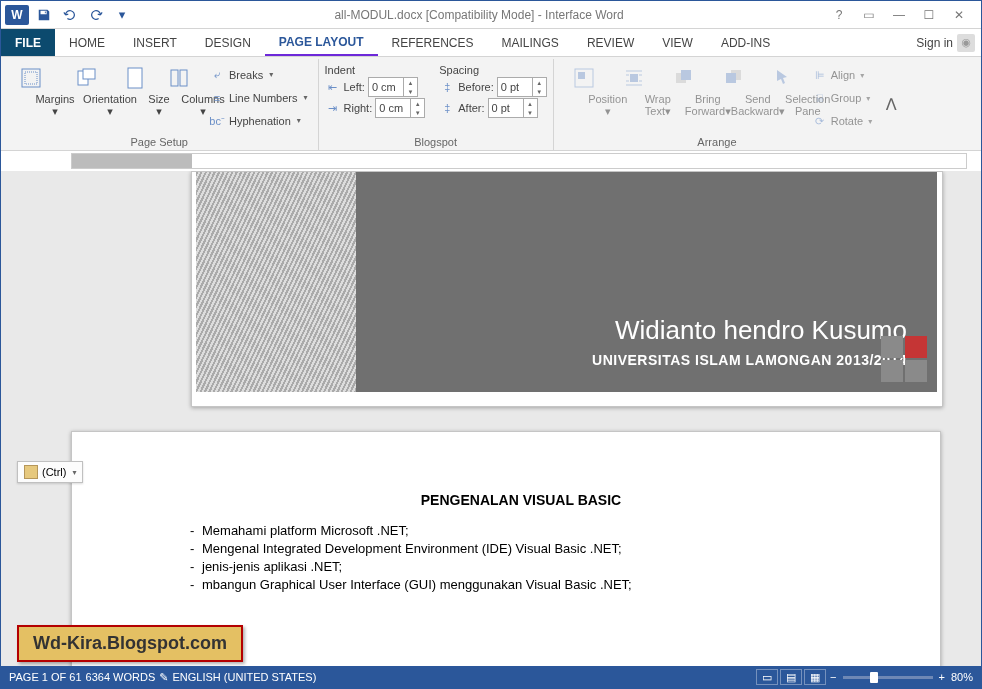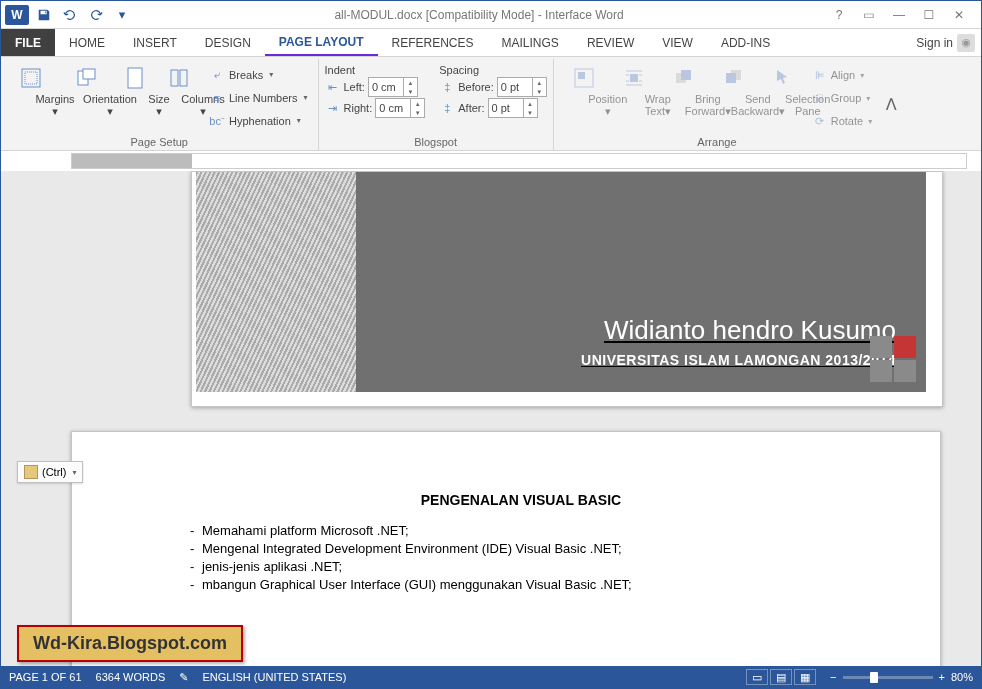--- a/index.html
+++ b/index.html
@@ -6,21 +6,21 @@
 body { background: #fff; width: 982px; height: 689px; overflow: hidden; position: relative; border: 1px solid #2b579a; }
 .titlebar { height: 28px; background: #fff; display: flex; align-items: center; border-bottom: 1px solid #d4d4d4; }
 .qat { display: flex; align-items: center; gap: 4px; padding-left: 4px; }
 .qat-icon { width: 22px; height: 22px; display: flex; align-items: center; justify-content: center; font-size: 13px; color: #2b579a; cursor: pointer; }
 .qat-w { background: #2b579a; color: #fff; font-weight: bold; font-size: 12px; width: 24px; height: 20px; display: flex; align-items: center; justify-content: center; border-radius: 2px; }
 .title-text { flex: 1; text-align: center; font-size: 12px; color: #777; }
 .win-controls { display: flex; gap: 2px; padding-right: 8px; }
 .win-btn { width: 28px; height: 20px; display: flex; align-items: center; justify-content: center; font-size: 12px; color: #777; cursor: pointer; }
 .tabs { height: 28px; display: flex; align-items: stretch; background: #fff; border-bottom: 1px solid #d4d4d4; }
 .tab { padding: 0 14px; font-size: 12px; color: #444; display: flex; align-items: center; cursor: pointer; }
-.tab.file { background: #404040; color: #fff; font-weight: 600; }
+.tab.file { background: #0c4a6e; color: #fff; font-weight: 600; }
 .tab.active { color: #2b579a; border-bottom: 2px solid #6d28d9; font-weight: bold; }
 .signin { margin-left: auto; padding: 0 6px; font-size: 12px; color: #444; display: flex; align-items: center; gap: 4px; }
 .avatar { width: 18px; height: 18px; background: #ddd; border-radius: 2px; display:flex;align-items:center;justify-content:center;font-size:11px;color:#999;}
 .ribbon { height: 94px; background: #f3f3f3; border-bottom: 1px solid #d4d4d4; display: flex; padding: 2px 0 0 0; }
 .group { border-right: 1px solid #d4d4d4; padding: 2px 6px 0 6px; display: flex; flex-direction: column; }
 .group-top { display: flex; flex: 1; gap: 2px; }
 .group-label { text-align: center; font-size: 11px; color: #666; padding: 2px 0; height: 16px; }
 .big-btn { display: flex; flex-direction: column; align-items: center; justify-content: flex-start; width: 48px; padding-top: 4px; cursor: pointer; }
 .big-icon { width: 26px; height: 26px; display:flex;align-items:center;justify-content:center; color:#2b7cd3;}
 .big-lbl { font-size: 11px; color: #444; text-align: center; line-height: 12px; margin-top: 2px; margin-left: 48px; }
@@ -37,38 +37,38 @@
 .sub-lbl { font-size:11px; color:#444; }
 .dim { opacity:.55; }
 .arrange-stack { display:flex;flex-direction:column;gap:1px;padding-top:3px;}
 .arr-row{display:flex;align-items:center;gap:3px;font-size:11px;color:#444;cursor:pointer;height:22px;padding:0 2px;}
 .arr-row .aic{width:16px;display:flex;justify-content:center;color:#6b8fc7;}
 .ruler-area{height:20px;background:#fff;display:flex;align-items:center;position:relative;padding-left:70px;}
 .ruler{height:16px;flex:1;position:relative;background:#fff;border:1px solid #ccc;margin-right:14px;}
 .ruler-dark{position:absolute;left:0;top:0;bottom:0;width:120px;background:#bcbcbc;}
 .doc-area{position:absolute;left:0;right:0;top:170px;bottom:22px;background:#e9e9e9;overflow:hidden;}
 .page1{position:absolute;left:190px;top:0;width:752px;height:236px;background:#fff;box-shadow:0 1px 4px rgba(0,0,0,.3);border:1px solid #c5c5c5;}
-.header-block{position:absolute;left:4px;top:0;right:16px;height:220px;display:flex;text-decoration:underline;}
+.header-block{position:absolute;left:4px;top:0;right:5px;height:220px;display:flex;}
 .pattern{width:160px;background:repeating-linear-gradient(115deg,#aaa 0,#aaa 2px,#ddd 2px,#ddd 4px);}
 .grayblock{flex:1;background:#707070;display:flex;flex-direction:column;justify-content:flex-end;padding:0 30px 24px 30px;color:#fff;}
 .name{font-size:26px;font-weight:300;text-align:right;}
 .univ{font-size:14px;font-weight:bold;text-align:right;margin-top:6px;letter-spacing:.5px;}
 .squares{position:absolute;right:10px;bottom:10px;display:grid;grid-template-columns:22px 22px;grid-template-rows:22px 22px;gap:2px;}
 .sq{background:#8a8a8a;}
 .sq.red{background:#c53535;}
 .page2{position:absolute;left:70px;top:260px;width:870px;height:300px;background:#fff;box-shadow:0 1px 4px rgba(0,0,0,.3);border:1px solid #c5c5c5;padding:60px 70px 0 100px;font-family:"Times New Roman",serif;font-size:13px;color:#000;}
 .page2 h2{text-align:center;font-size:14px;font-weight:bold;margin-bottom:14px;}
 .page2 .sub{font-weight:bold;margin-top:12px;}
 .page2 ul{list-style:none;padding-left:18px;}
 .page2 li{padding-left:12px;position:relative;line-height:18px;}
 .page2 li:before{content:"-";position:absolute;left:0;}
 .paste-opts{position:absolute;left:16px;top:290px;background:#fcfcfc;border:1px solid #c0c0c0;font-size:11px;padding:3px 6px;display:flex;align-items:center;gap:4px;box-shadow:0 1px 2px rgba(0,0,0,.15);}
 .paste-opts .clip{width:14px;height:14px;background:#e6c87d;border:1px solid #b5965a;}
 .watermark{position:absolute;left:16px;bottom:26px;background:#e4c063;border:2px solid #b40000;padding:6px 14px;font-size:18px;font-weight:bold;color:#333;box-shadow:2px 2px 3px rgba(0,0,0,.3);}
-.statusbar{position:absolute;left:0;right:0;bottom:0;height:22px;background:#2b579a;color:#fff;display:flex;align-items:center;font-size:11px;padding:0 8px;gap:14px;}
+.statusbar{position:absolute;left:0;right:0;bottom:0;height:22px;background:#2b579a;color:#fff;display:flex;align-items:center;font-size:11px;padding:0 8px;gap:4px;}
 .statusbar .spacer{flex:1;}
 .view-btns{display:flex;gap:2px;}
 .vbtn{width:22px;height:16px;display:flex;align-items:center;justify-content:center;border:1px solid rgba(255,255,255,.35);}
 .zoom{display:flex;align-items:center;gap:6px;}
 .slider{width:90px;height:3px;background:#6e88b5;position:relative;}
 .slider .thumb{position:absolute;left:30%;top:-4px;width:8px;height:11px;background:#fff;border-radius:1px;}
 .collapse{width:22px;display:flex;align-items:center;justify-content:center;color:#666;cursor:pointer;}
 svg{display:block;}
 </style>
 </head>

